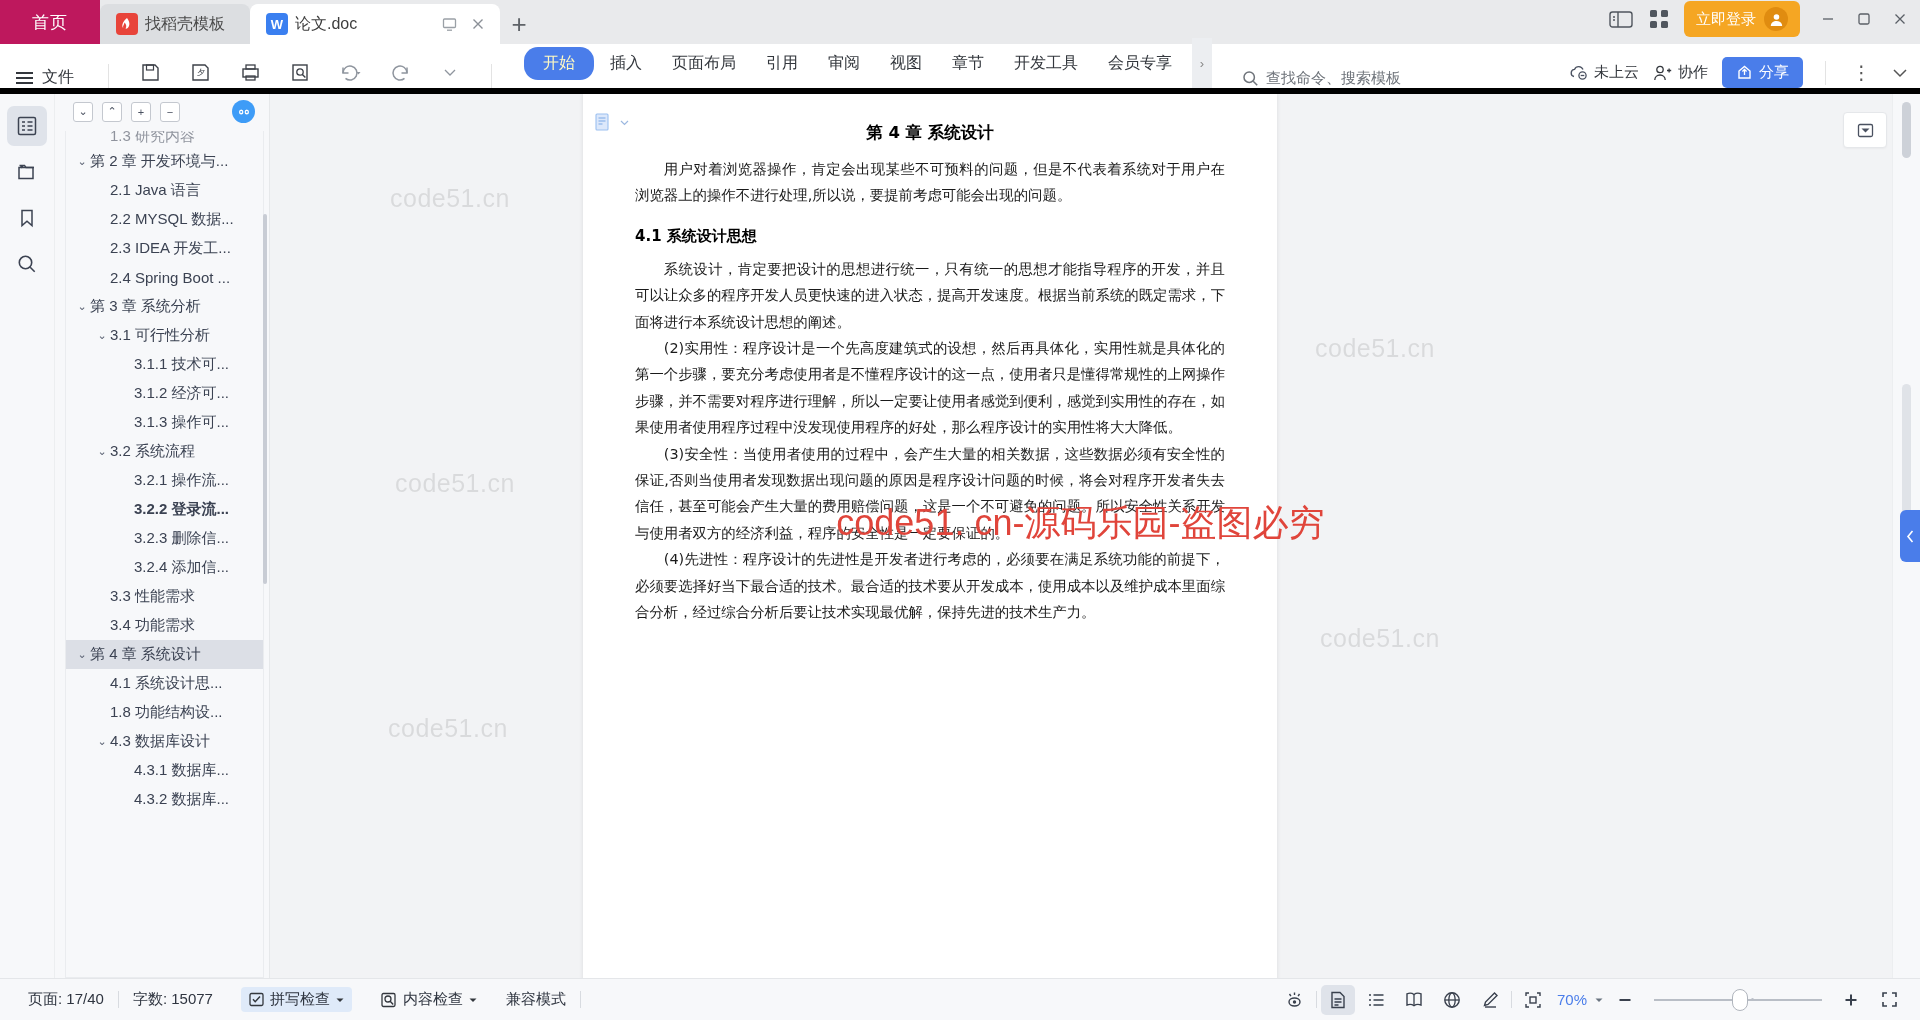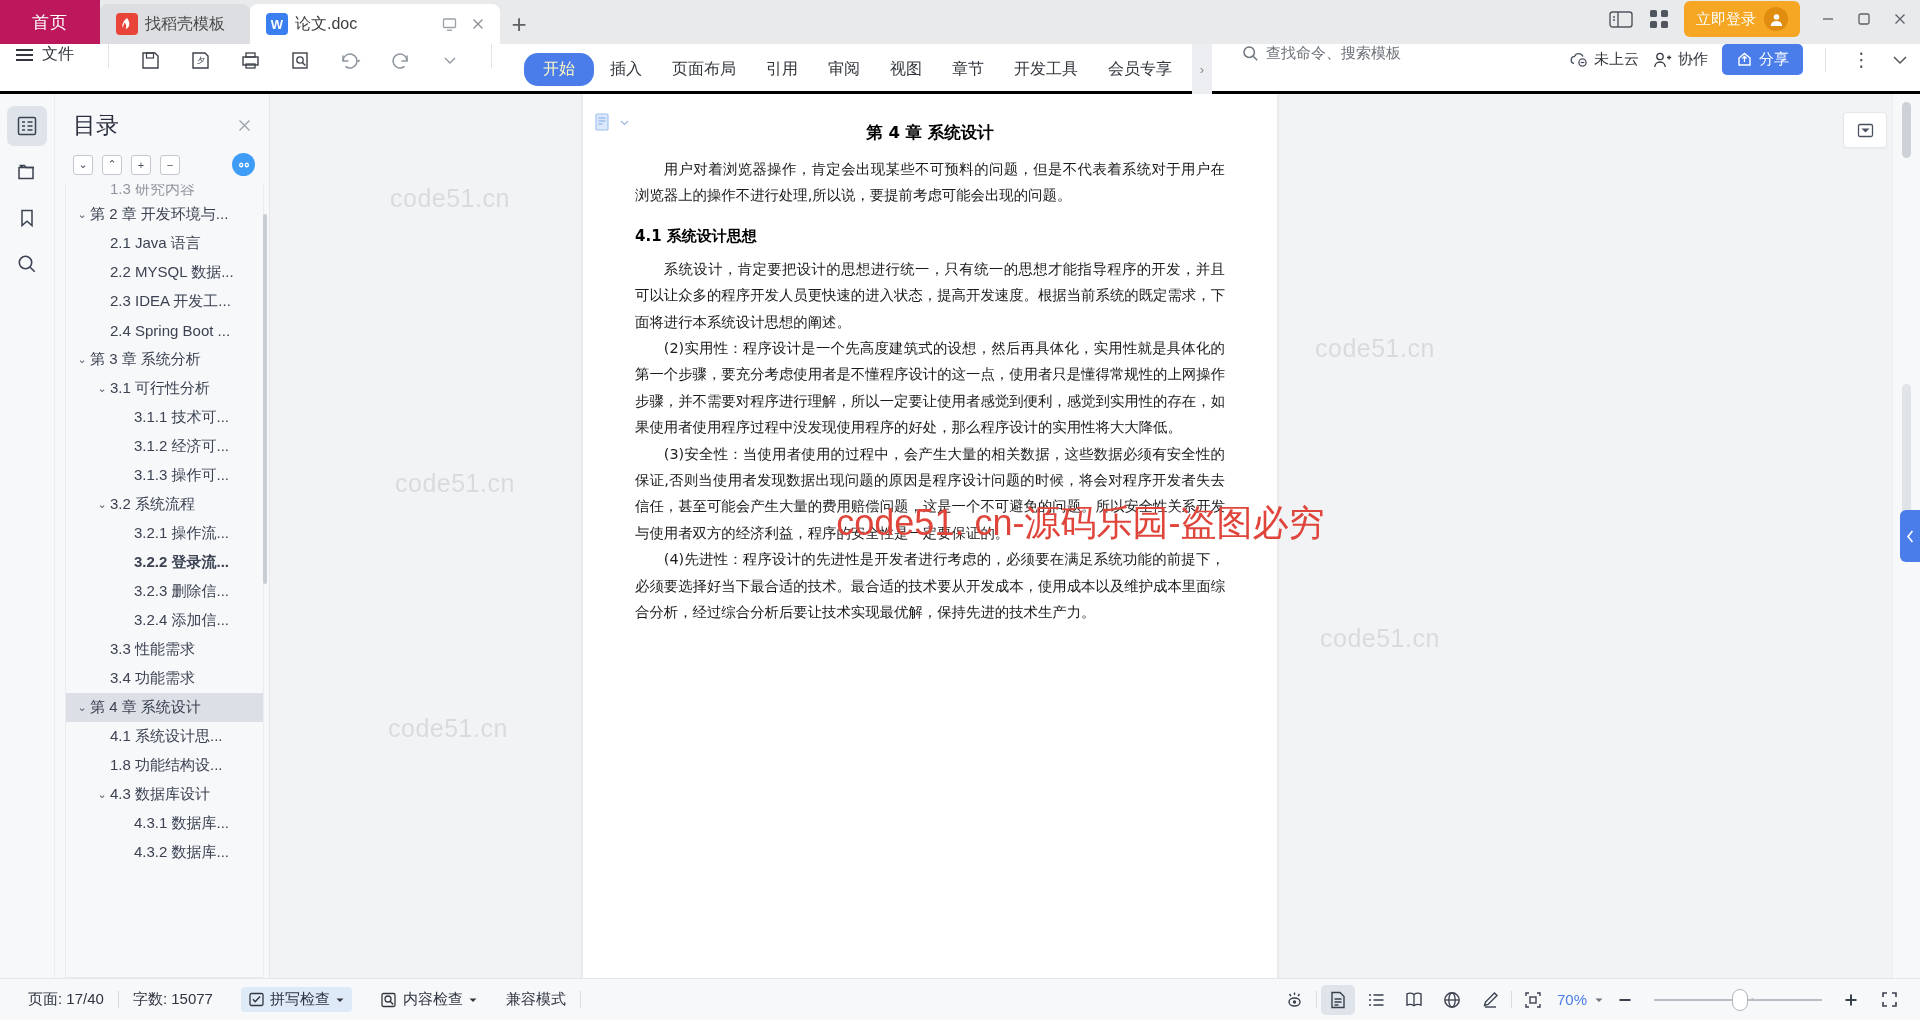--- a/index.html
+++ b/index.html
@@ -41,22 +41,22 @@
   .login-btn {
     background: #f5a623; color: #fff; font-size: 15px; border-radius: 6px;
     padding: 6px 12px 6px 12px; display: flex; align-items: center; gap: 8px;
   }
   .login-avatar { width: 24px; height: 24px; border-radius: 50%; background: #e08c10;
     display: flex; align-items: center; justify-content: center; }
   .wincontrols { display: flex; gap: 20px; color: #5a5f66; padding-left: 6px; }
 
   
   .ribbon {
-    height: 50px; background: #fff; display: flex; align-items: flex-start;
-    padding: 0 10px 0 14px; gap: 16px; flex: none; border-bottom: 3px solid #000000;
+    height: 50px; background: #fff; display: flex; align-items: flex-end;
+    padding: 0 10px 0 14px; gap: 16px; flex: none; border-bottom: 6px solid #000000;
     position: relative;
   }
   .file-menu { display: flex; align-items: center; gap: 9px; font-size: 16px; color: #33373d; padding: 0 10px 0 2px; }
   .hamb { display: flex; flex-direction: column; gap: 3px; }
   .hamb i { display: block; width: 17px; height: 2px; background: #33373d; }
   .rb-sep { width: 1px; height: 24px; background: #e3e3e3; margin: 0 8px; }
   .qicon { width: 34px; height: 32px; display: flex; align-items: center; justify-content: center; color: #3c4048; }
   .tabs-main { display: flex; align-items: center; gap: 2px; margin-left: 8px; }
   .rtab { font-size: 16px; color: #33373d; padding: 6px 14px; border-radius: 14px; white-space: nowrap; }
   .rtab.on { background: #4a7dea; color: #fef9c3; padding: 6px 19px; }
@@ -382,28 +382,20 @@
       </div>
       <div class="rail-btn">
         <svg width="22" height="22" viewBox="0 0 22 22">
             <circle cx="9.5" cy="9.5" r="6.2" fill="none" stroke="#3c4352" stroke-width="1.6"></circle>
             <path d="M14.2 14.2l4.5 4.5" stroke="#3c4352" stroke-width="1.6"></path>
           </svg>
       </div>
     </div>
 
     <div class="navpane">
-      <div class="nav-head">
-        <span class="nav-title">目录</span>
-        <span class="nav-close">
-          <svg width="17" height="17" viewBox="0 0 17 17">
-              <path d="M3.5 3.5l10 10M13.5 3.5l-10 10" stroke="#9aa0a8" stroke-width="1.3"></path>
-            </svg>
-        </span>
-      </div>
       <div class="nav-tools">
         <span class="ntool">⌄</span>
         <span class="ntool">⌃</span>
         <span class="ntool">+</span>
         <span class="ntool">−</span>
         <span class="nav-ai">
           <svg width="16" height="16" viewBox="0 0 16 16">
               <ellipse cx="5.2" cy="8" rx="2.2" ry="2.6" fill="#fff"></ellipse>
               <ellipse cx="10.8" cy="8" rx="2.2" ry="2.6" fill="#fff"></ellipse>
               <circle cx="5.2" cy="8" r="1" fill="#3e9cf7"></circle>

